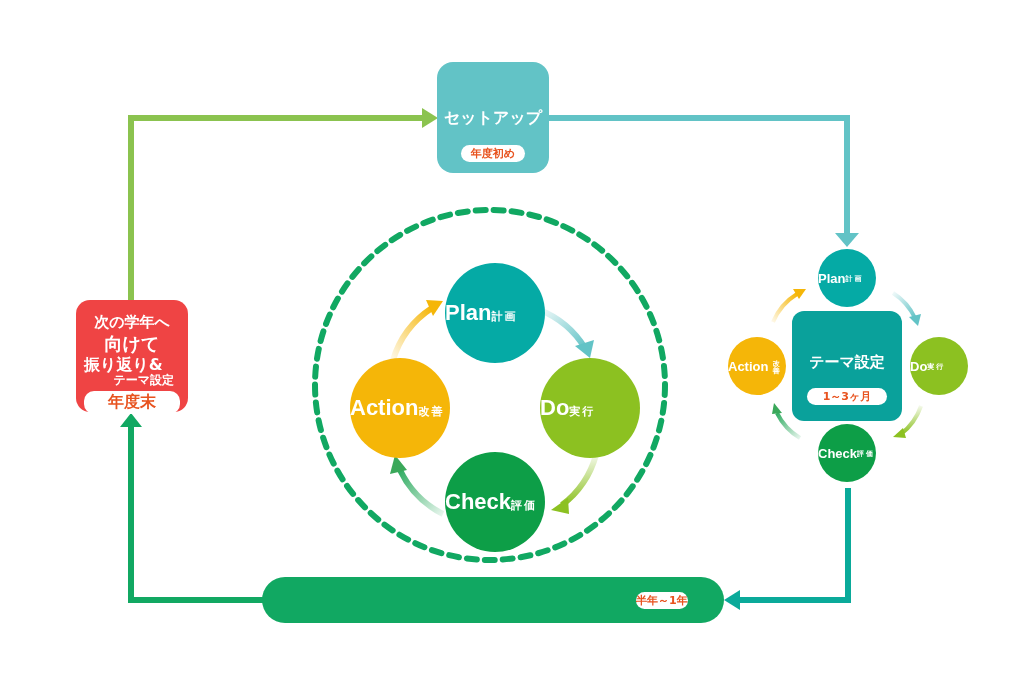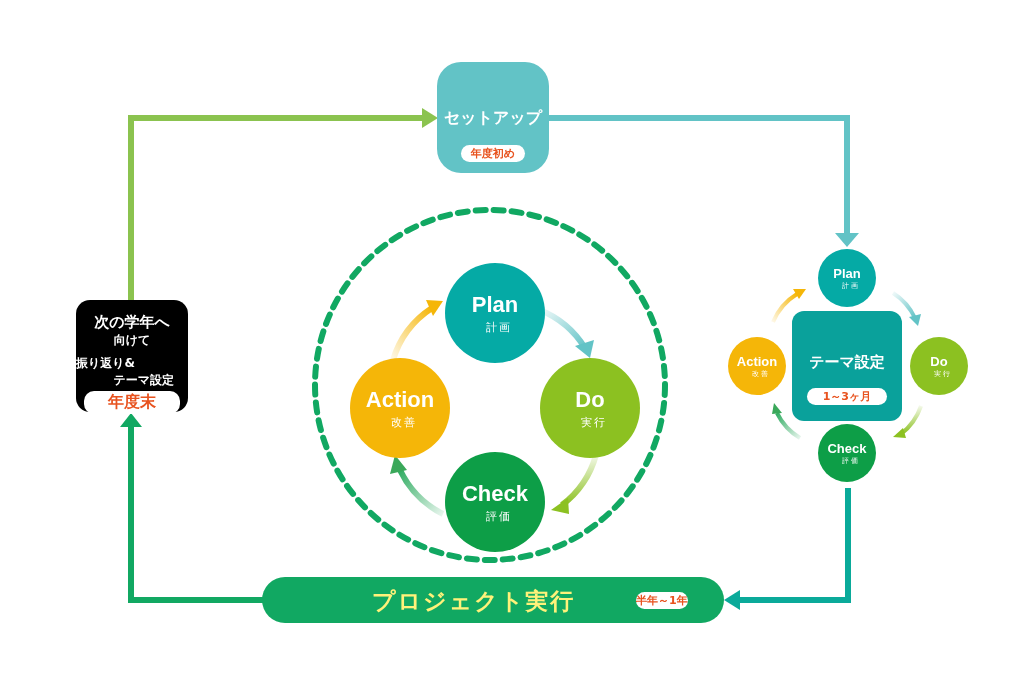--- a/index.html
+++ b/index.html
@@ -3,23 +3,23 @@
 <meta charset="utf-8">
 <style>
   html, body { margin:0; padding:0; background:#ffffff; }
   body { width:1024px; height:685px; position:relative; overflow:hidden;
          font-family:"DejaVu Sans","Liberation Sans",sans-serif; }
   #canvas { position:absolute; left:0; top:0; }
   .box { position:absolute; box-sizing:border-box; color:#fff; text-align:center; }
   .pill { display:inline-block; background:#fff; color:#e8531f; font-weight:bold;
           border-radius:10px; }
   .circle { position:absolute; border-radius:50%; color:#fff; text-align:center;
-            display:flex; flex-direction:column; align-items:center; justify-content:center; }
+            display:flex; flex-direction:row; align-items:center; }
   .circle .en { font-family:"Liberation Sans","DejaVu Sans",sans-serif; font-weight:bold; line-height:1; }
-  .circle .jp { font-weight:normal; line-height:1; letter-spacing:2px;padding-left:8px; }
+  .circle .jp { font-weight:bold; line-height:1; letter-spacing:2px; }
 </style>
 </head>
 <body>
 
 <svg id="canvas" width="1024" height="685" viewBox="0 0 1024 685">
   <defs>
     <linearGradient id="g-plan-do" x1="0" y1="0" x2="1" y2="1">
       <stop offset="0" stop-color="#62c3c6" stop-opacity="0.1"></stop>
       <stop offset="1" stop-color="#62c3c6"></stop>
     </linearGradient>
@@ -75,39 +75,38 @@
     <polygon points="909,317 918,326 921,314" fill="#62c3c6"></polygon>
     <path d="M921,406 A60,60 0 0 1 901,434" fill="none" stroke="url(#g-do-check)" stroke-width="4"></path>
     <polygon points="903,428 893,437 906,438" fill="#8cc121"></polygon>
     <path d="M800,438 A60,60 0 0 1 777,413" fill="none" stroke="url(#g-check-action)" stroke-width="4"></path>
     <polygon points="772,414 774,403 782,413" fill="#3aa85a"></polygon>
     <path d="M773,322 A60,60 0 0 1 797,294" fill="none" stroke="url(#g-action-plan)" stroke-width="4"></path>
     <polygon points="793,289 806,289 799,299" fill="#f5b608"></polygon>
   </g>
 </svg>
 
-<div class="box" style="left:437px;top:62px;width:112px;height:111px;background:#62c3c6;border-radius:24px;">
+<div class="box" style="left:437px;top:62px;width:112px;height:111px;background:#62c3c6;border-radius:16px;">
   <div style="position:absolute;left:0;right:0;top:46px;font-size:16px;font-weight:bold;">セットアップ</div>
   <div style="position:absolute;left:0;right:0;top:80px;">
     <span class="pill" style="font-size:11px;padding:1px 10px;">年度初め</span>
   </div>
 </div>
 
-<div class="box" style="left:76px;top:300px;width:112px;height:112px;background:#000000;border-radius:14px;text-decoration:underline;">
+<div class="box" style="left:76px;top:300px;width:112px;height:112px;background:#ef4444;border-radius:14px;text-decoration:underline;">
   <div style="position:absolute;left:0;right:0;top:13px;font-size:15px;font-weight:bold;">次の学年へ</div>
-  <div style="position:absolute;left:0;right:0;top:32px;font-size:12px;font-weight:bold;">向けて</div>
-  <div style="position:absolute;left:0;top:55px;font-size:12px;font-weight:bold;text-align:center;">振り返り&amp;</div>
+  <div style="position:absolute;left:0;right:0;top:32px;font-size:18px;font-weight:bold;">向けて</div>
+  <div style="position:absolute;left:8px;top:55px;font-size:16px;font-weight:bold;text-align:center;">振り返り&amp;</div>
   <div style="position:absolute;right:14px;top:72px;font-size:12px;font-weight:bold;text-align:right;">テーマ設定</div>
   <div style="position:absolute;left:0;right:0;top:91px;">
     <span class="pill" style="font-size:16px;padding:1px 24px;">年度末</span>
   </div>
 </div>
 
 <div class="box" style="left:262px;top:577px;width:462px;height:46px;background:#11a862;border-radius:23px;">
-  <div style="position:absolute;left:110px;top:9px;font-size:23px;font-weight:bold;color:#fff27a;letter-spacing:2px;">プロジェクト実行</div>
   <span class="pill" style="position:absolute;left:374px;top:15px;font-size:11px;padding:1px 0;">半年～1年</span>
 </div>
 
 <div class="circle" style="left:445px;top:263px;width:100px;height:100px;background:#05aaa5;">
   <span class="en" style="font-size:22px;">Plan</span>
   <span class="jp" style="font-size:11px;margin-top:6px;">計画</span>
 </div>
 <div class="circle" style="left:540px;top:358px;width:100px;height:100px;background:#8cc121;">
   <span class="en" style="font-size:22px;">Do</span>
   <span class="jp" style="font-size:11px;margin-top:6px;">実行</span>

